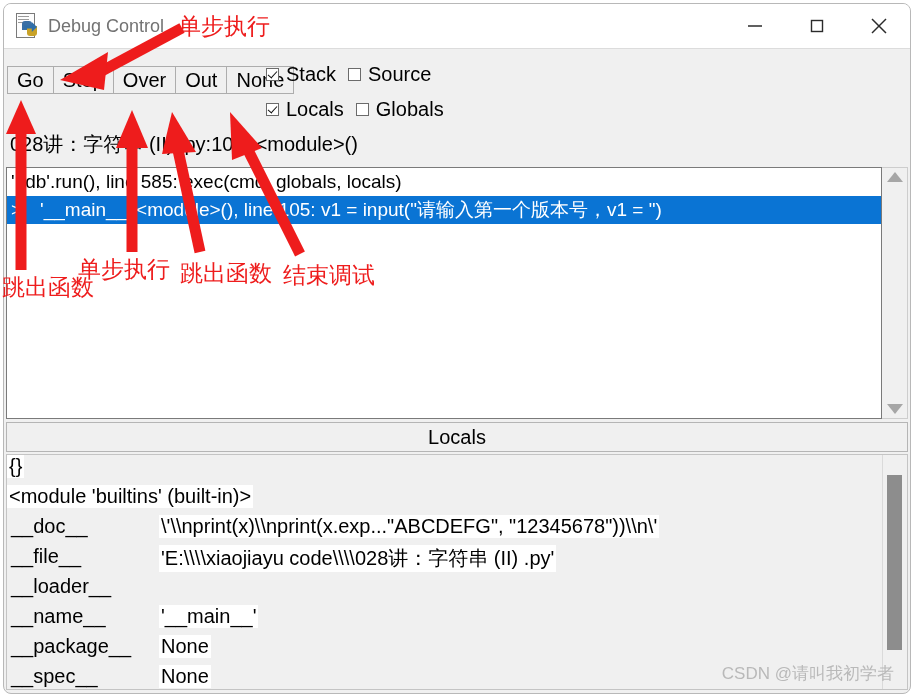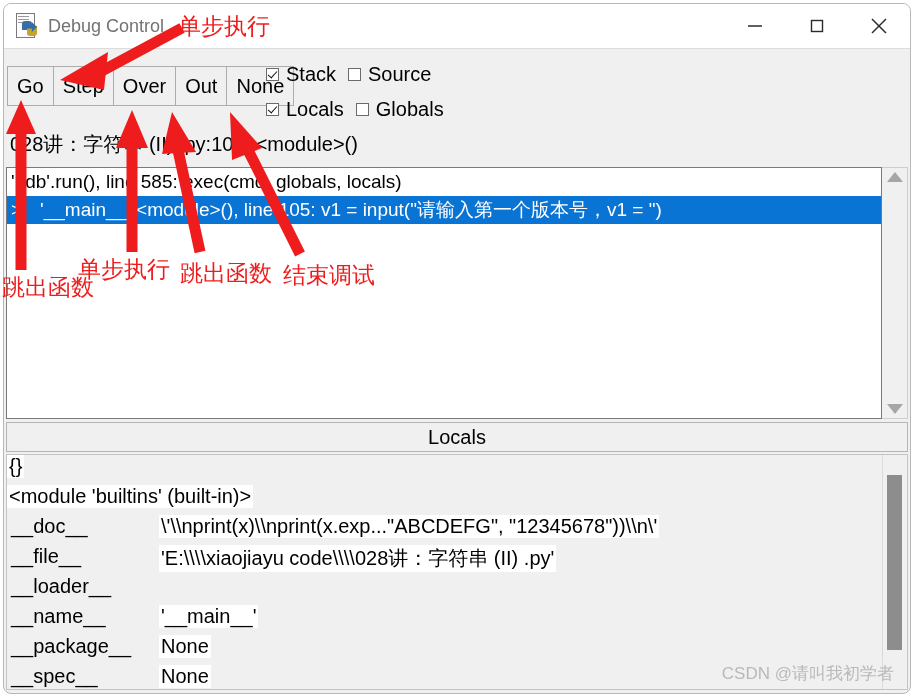--- a/index.html
+++ b/index.html
@@ -116,21 +116,21 @@
     background: #f0f0f0;
     border-top: 1px solid #dcdcdc;
   }
   .btn-row {
     position: absolute;
     left: 3px;
     top: 17px;
     display: flex;
   }
   .dbg-btn {
-    height: 40px;
+    height: 28px;
     min-width: 41px;
     padding: 0 9px;
     background: #f0f0f0;
     border: 1px solid #adadad;
     margin-right: -1px;
     font-size: 20px;
     color: #000;
     display: flex;
     align-items: center;
     justify-content: center;

